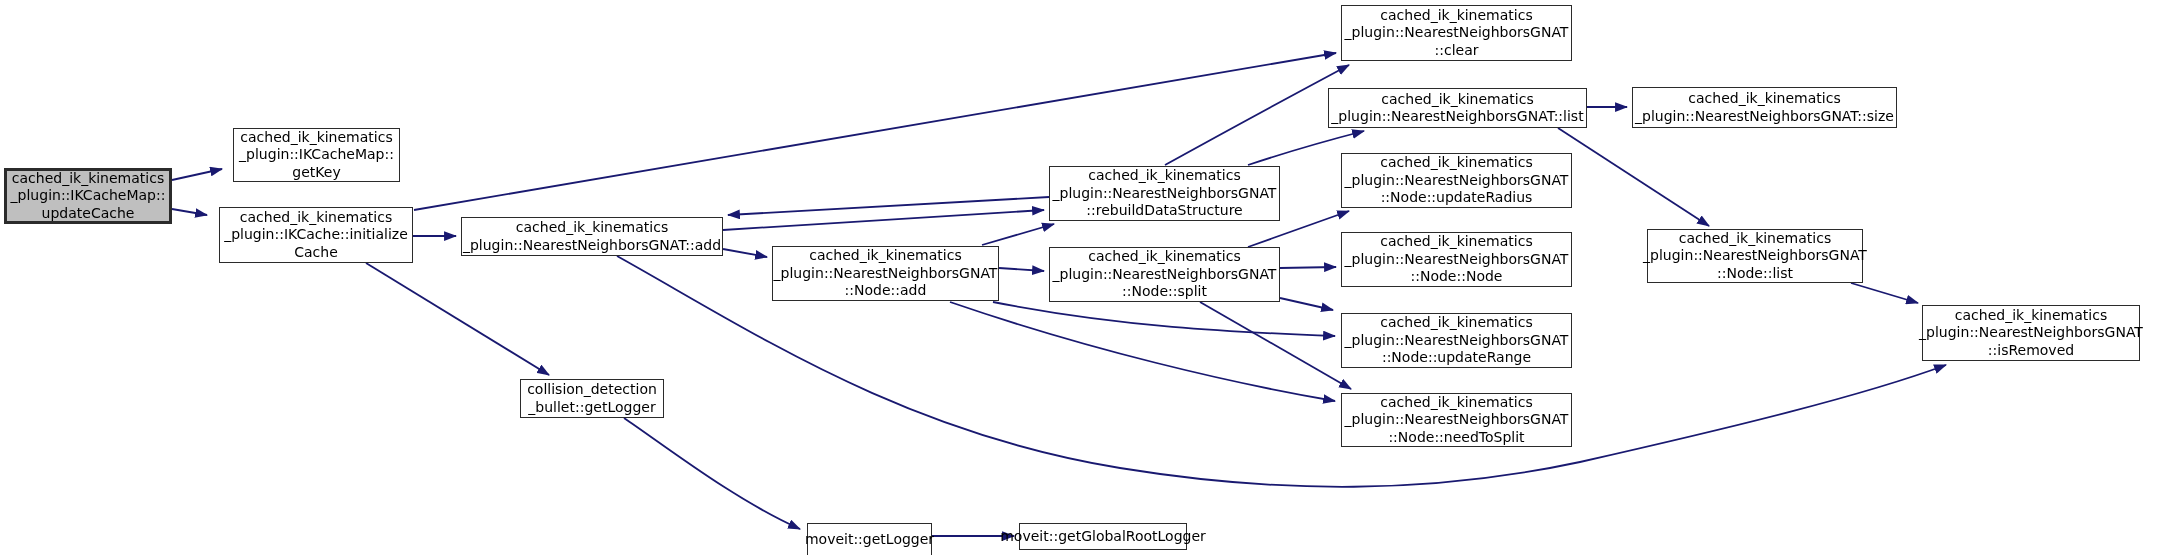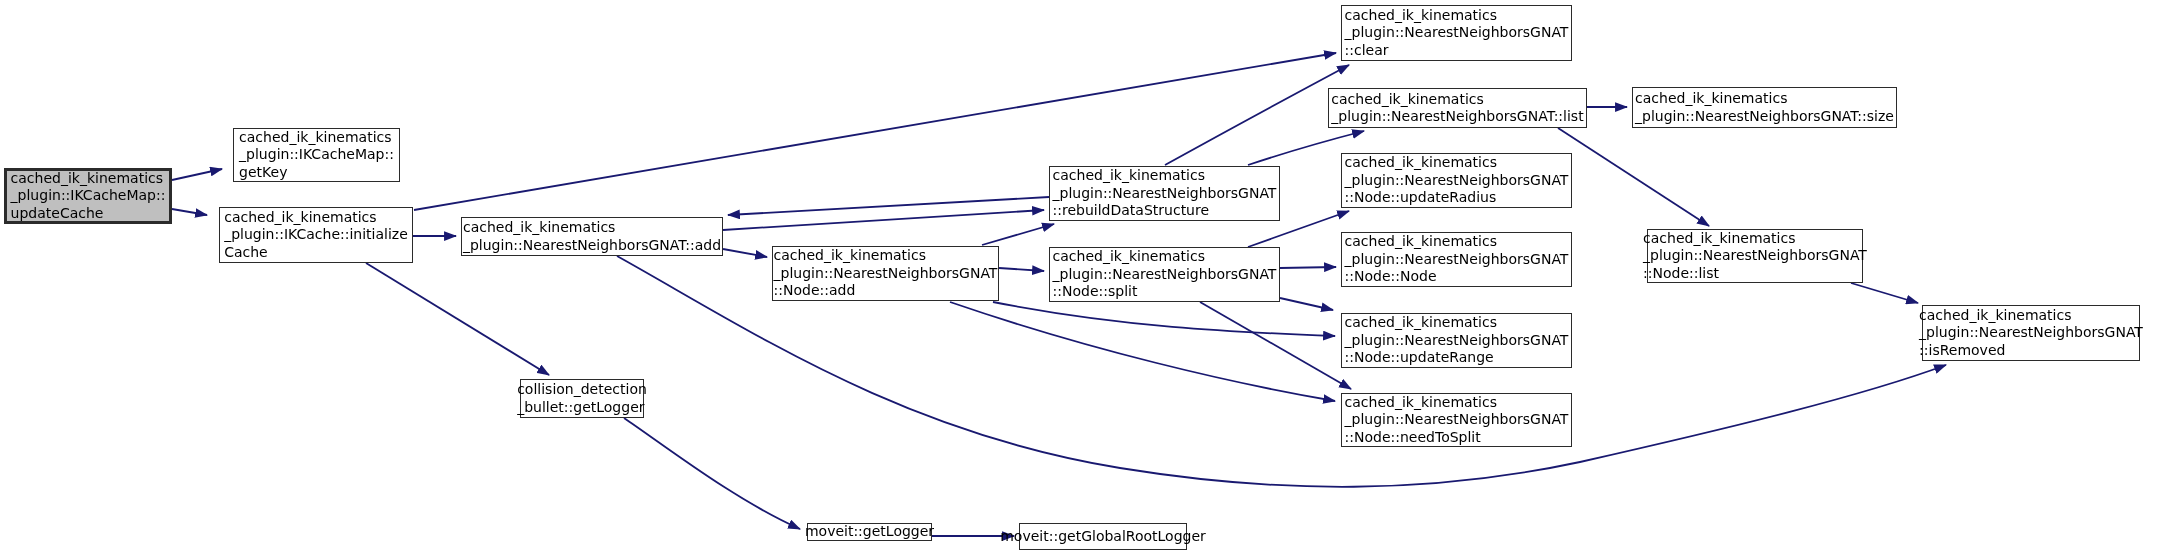--- a/index.html
+++ b/index.html
@@ -5,21 +5,21 @@
   html,body{margin:0;padding:0;background:#ffffff;}
   .canvas{position:relative;width:2180px;height:555px;background:var(--background,#fff);overflow:hidden;}
   .edges{position:absolute;left:0;top:0;width:2180px;height:555px;}
   path.edge{fill:none;stroke:var(--edge,#191970);stroke-width:1.8px;}
   .arrowhead{fill:var(--edge,#191970);}
   .node{position:absolute;box-sizing:border-box;background:var(--node-fill,#fff);
         border:1.7px solid var(--node-border,#2b2b2b);
         display:flex;align-items:center;justify-content:center;
         font-family:"DejaVu Sans","Liberation Sans",sans-serif;
         font-size:14px;line-height:17.5px;color:var(--text,#000);}
-  .node .lbl{white-space:pre-line;display:block;}
+  .node .lbl{white-space:pre-line;text-align:center;display:block;}
   .node.root{background:var(--root-fill,#bfbfbf);border-width:3px;}
 </style>
 </head>
 <body>
 
 <div class="canvas">
 
   <svg class="edges" width="2180" height="555" viewBox="0 0 2180 555" xmlns="http://www.w3.org/2000/svg">
     <defs>
       <marker id="arrow" viewBox="0 0 12 9" refX="11" refY="4.5" markerWidth="13" markerHeight="10" markerUnits="userSpaceOnUse" orient="auto">
@@ -122,24 +122,24 @@
   <div class="node" style="left:1647px;top:229px;width:216px;height:54px;">
     <span class="lbl">cached_ik_kinematics
 _plugin::NearestNeighborsGNAT
 ::Node::list</span>
   </div>
   <div class="node" style="left:1922px;top:305px;width:218px;height:56px;">
     <span class="lbl">cached_ik_kinematics
 _plugin::NearestNeighborsGNAT
 ::isRemoved</span>
   </div>
-  <div class="node" style="left:520px;top:379px;width:124px;height:39px;">
+  <div class="node" style="left:520px;top:379px;width:144px;height:39px;">
     <span class="lbl">collision_detection
 _bullet::getLogger</span>
   </div>
-  <div class="node" style="left:807px;top:523px;width:125px;height:18px;">
+  <div class="node" style="left:807px;top:523px;width:125px;height:33px;">
     <span class="lbl">moveit::getLogger</span>
   </div>
   <div class="node" style="left:1019px;top:523px;width:168px;height:27px;">
     <span class="lbl">moveit::getGlobalRootLogger</span>
   </div>
 
 </div>
 
 </body></html>

